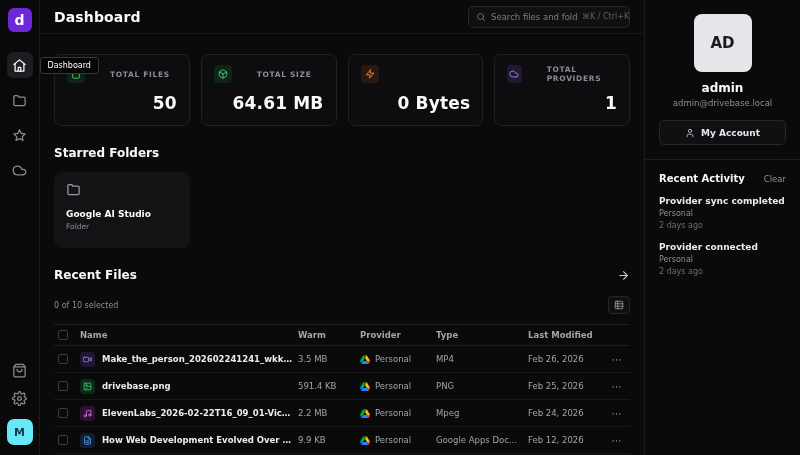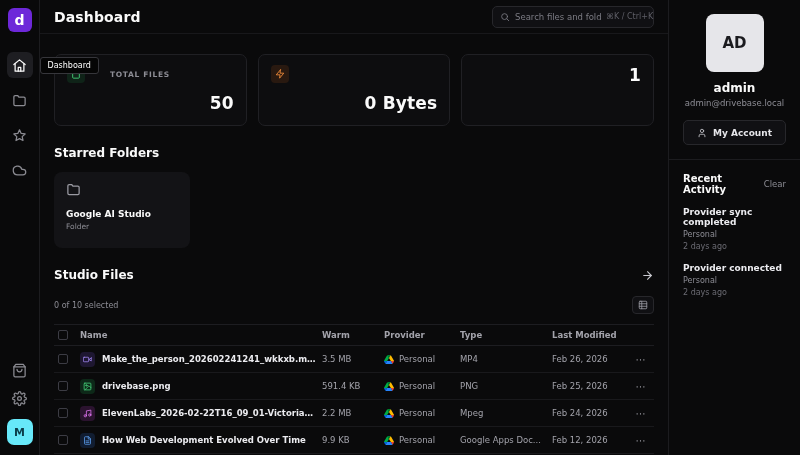--- a/index.html
+++ b/index.html
@@ -89,21 +89,21 @@
   .fi-video { background:rgba(139,92,246,.16); color:#a78bfa; }
   .fi-image { background:rgba(34,197,94,.16); color:#4ade80; }
   .fi-audio { background:rgba(217,70,239,.16); color:#e879f9; }
   .fi-doc   { background:rgba(59,130,246,.16); color:#60a5fa; }
   .fname { font-size:8.5px; color:#ececf0; font-weight:600; overflow:hidden; text-overflow:ellipsis; white-space:nowrap; }
   .provider-cell { display:flex; align-items:center; gap:5px; }
   .drive-ic { width:10px; height:9px; flex:0 0 auto; }
   .dots-btn { background:none; border:0; color:#9a9aa2; font-size:10px; cursor:pointer; letter-spacing:1px; }
 
   
-  .right { width:132px; border-left:1px solid #1c1c1f; display:flex; flex-direction:column; padding:14px 14px 10px; }
+  .right { width:156px; border-left:1px solid #1c1c1f; display:flex; flex-direction:column; padding:14px 14px 10px; }
   .profile { display:flex; flex-direction:column; align-items:center; }
   .ad-avatar { width:58px; height:58px; border-radius:8px; background:#e6e6ea; color:#1b1b1f;
     font-size:15px; font-weight:bold; display:flex; align-items:center; justify-content:center; }
   .profile-name { font-size:12px; font-weight:bold; margin-top:9px; }
   .profile-email { font-size:8.5px; color:#8d8d95; margin-top:3px; }
   .account-btn { margin-top:12px; width:100%; height:25px; border:1px solid #27272b; background:#101013;
     border-radius:5px; color:#e6e6ea; font-size:9px; font-weight:600; display:flex; align-items:center;
     justify-content:center; gap:6px; cursor:pointer; font-family:inherit; }
   .account-btn svg { width:10px; height:10px; }
   .r-divider { height:1px; background:#1c1c1f; margin:14px -14px 0; }
@@ -198,49 +198,70 @@
                   <path d="M14 2H6a2 2 0 0 0-2 2v16a2 2 0 0 0 2 2h12a2 2 0 0 0 2-2V8z"></path>
                   <path d="M14 2v6h6"></path>
                 </svg>
             </span>
             <span class="stat-label">TOTAL FILES</span>
           </div>
           <div class="stat-value">50</div>
         </div>
         <div class="stat-card">
           <div class="stat-top">
+            <span class="stat-icon tint-green">
+              <svg viewBox="0 0 24 24" fill="none" stroke="currentColor" stroke-width="2" stroke-linecap="round" stroke-linejoin="round">
+                  <path d="M21 8a2 2 0 0 0-1-1.7l-7-4a2 2 0 0 0-2 0l-7 4A2 2 0 0 0 3 8v8a2 2 0 0 0 1 1.7l7 4a2 2 0 0 0 2 0l7-4a2 2 0 0 0 1-1.7z"></path>
+                  <path d="m3.3 7 8.7 5 8.7-5"></path>
+                  <path d="M12 22V12"></path>
+                </svg>
+            </span>
+            <span class="stat-label">TOTAL SIZE</span>
+          </div>
+          <div class="stat-value">64.61 MB</div>
+        </div>
+        <div class="stat-card">
+          <div class="stat-top">
             <span class="stat-icon tint-orange">
               <svg viewBox="0 0 24 24" fill="none" stroke="currentColor" stroke-width="2" stroke-linecap="round" stroke-linejoin="round">
                   <polygon points="13 2 3 14 12 14 11 22 21 10 12 10 13 2"></polygon>
                 </svg>
             </span>
           </div>
           <div class="stat-value">0 Bytes</div>
         </div>
         <div class="stat-card">
+          <div class="stat-top">
+            <span class="stat-icon tint-purple">
+              <svg viewBox="0 0 24 24" fill="none" stroke="currentColor" stroke-width="2" stroke-linecap="round" stroke-linejoin="round">
+                  <path d="M17.5 19H9a7 7 0 1 1 6.7-9h1.8a4.5 4.5 0 1 1 0 9Z"></path>
+                </svg>
+            </span>
+            <span class="stat-label">TOTAL PROVIDERS</span>
+          </div>
           <div class="stat-value">1</div>
         </div>
       </div>
 
       <section class="starred">
         <h2 class="section-title">Starred Folders</h2>
         <div class="folder-card">
           <span style="display:flex">
             <svg viewBox="0 0 24 24" fill="none" stroke="currentColor" stroke-width="2" stroke-linecap="round" stroke-linejoin="round">
                 <path d="M3 6a2 2 0 0 1 2-2h4l2 2.5h8a2 2 0 0 1 2 2V18a2 2 0 0 1-2 2H5a2 2 0 0 1-2-2z"></path>
               </svg>
           </span>
           <div class="folder-name">Google AI Studio</div>
           <div class="folder-type">Folder</div>
         </div>
       </section>
 
       <section>
         <div class="recent-head">
-          <h2 class="section-title">Studio Files</h2>
+          <h2 class="section-title">Recent Files</h2>
           <button class="arrow-btn">
             <svg viewBox="0 0 24 24" fill="none" stroke="currentColor" stroke-width="2" stroke-linecap="round" stroke-linejoin="round">
                 <path d="M5 12h14"></path>
                 <path d="m12 5 7 7-7 7"></path>
               </svg>
           </button>
         </div>
 
         <div class="table-toolbar">
           <span class="sel-count">0 of 10 selected</span>

